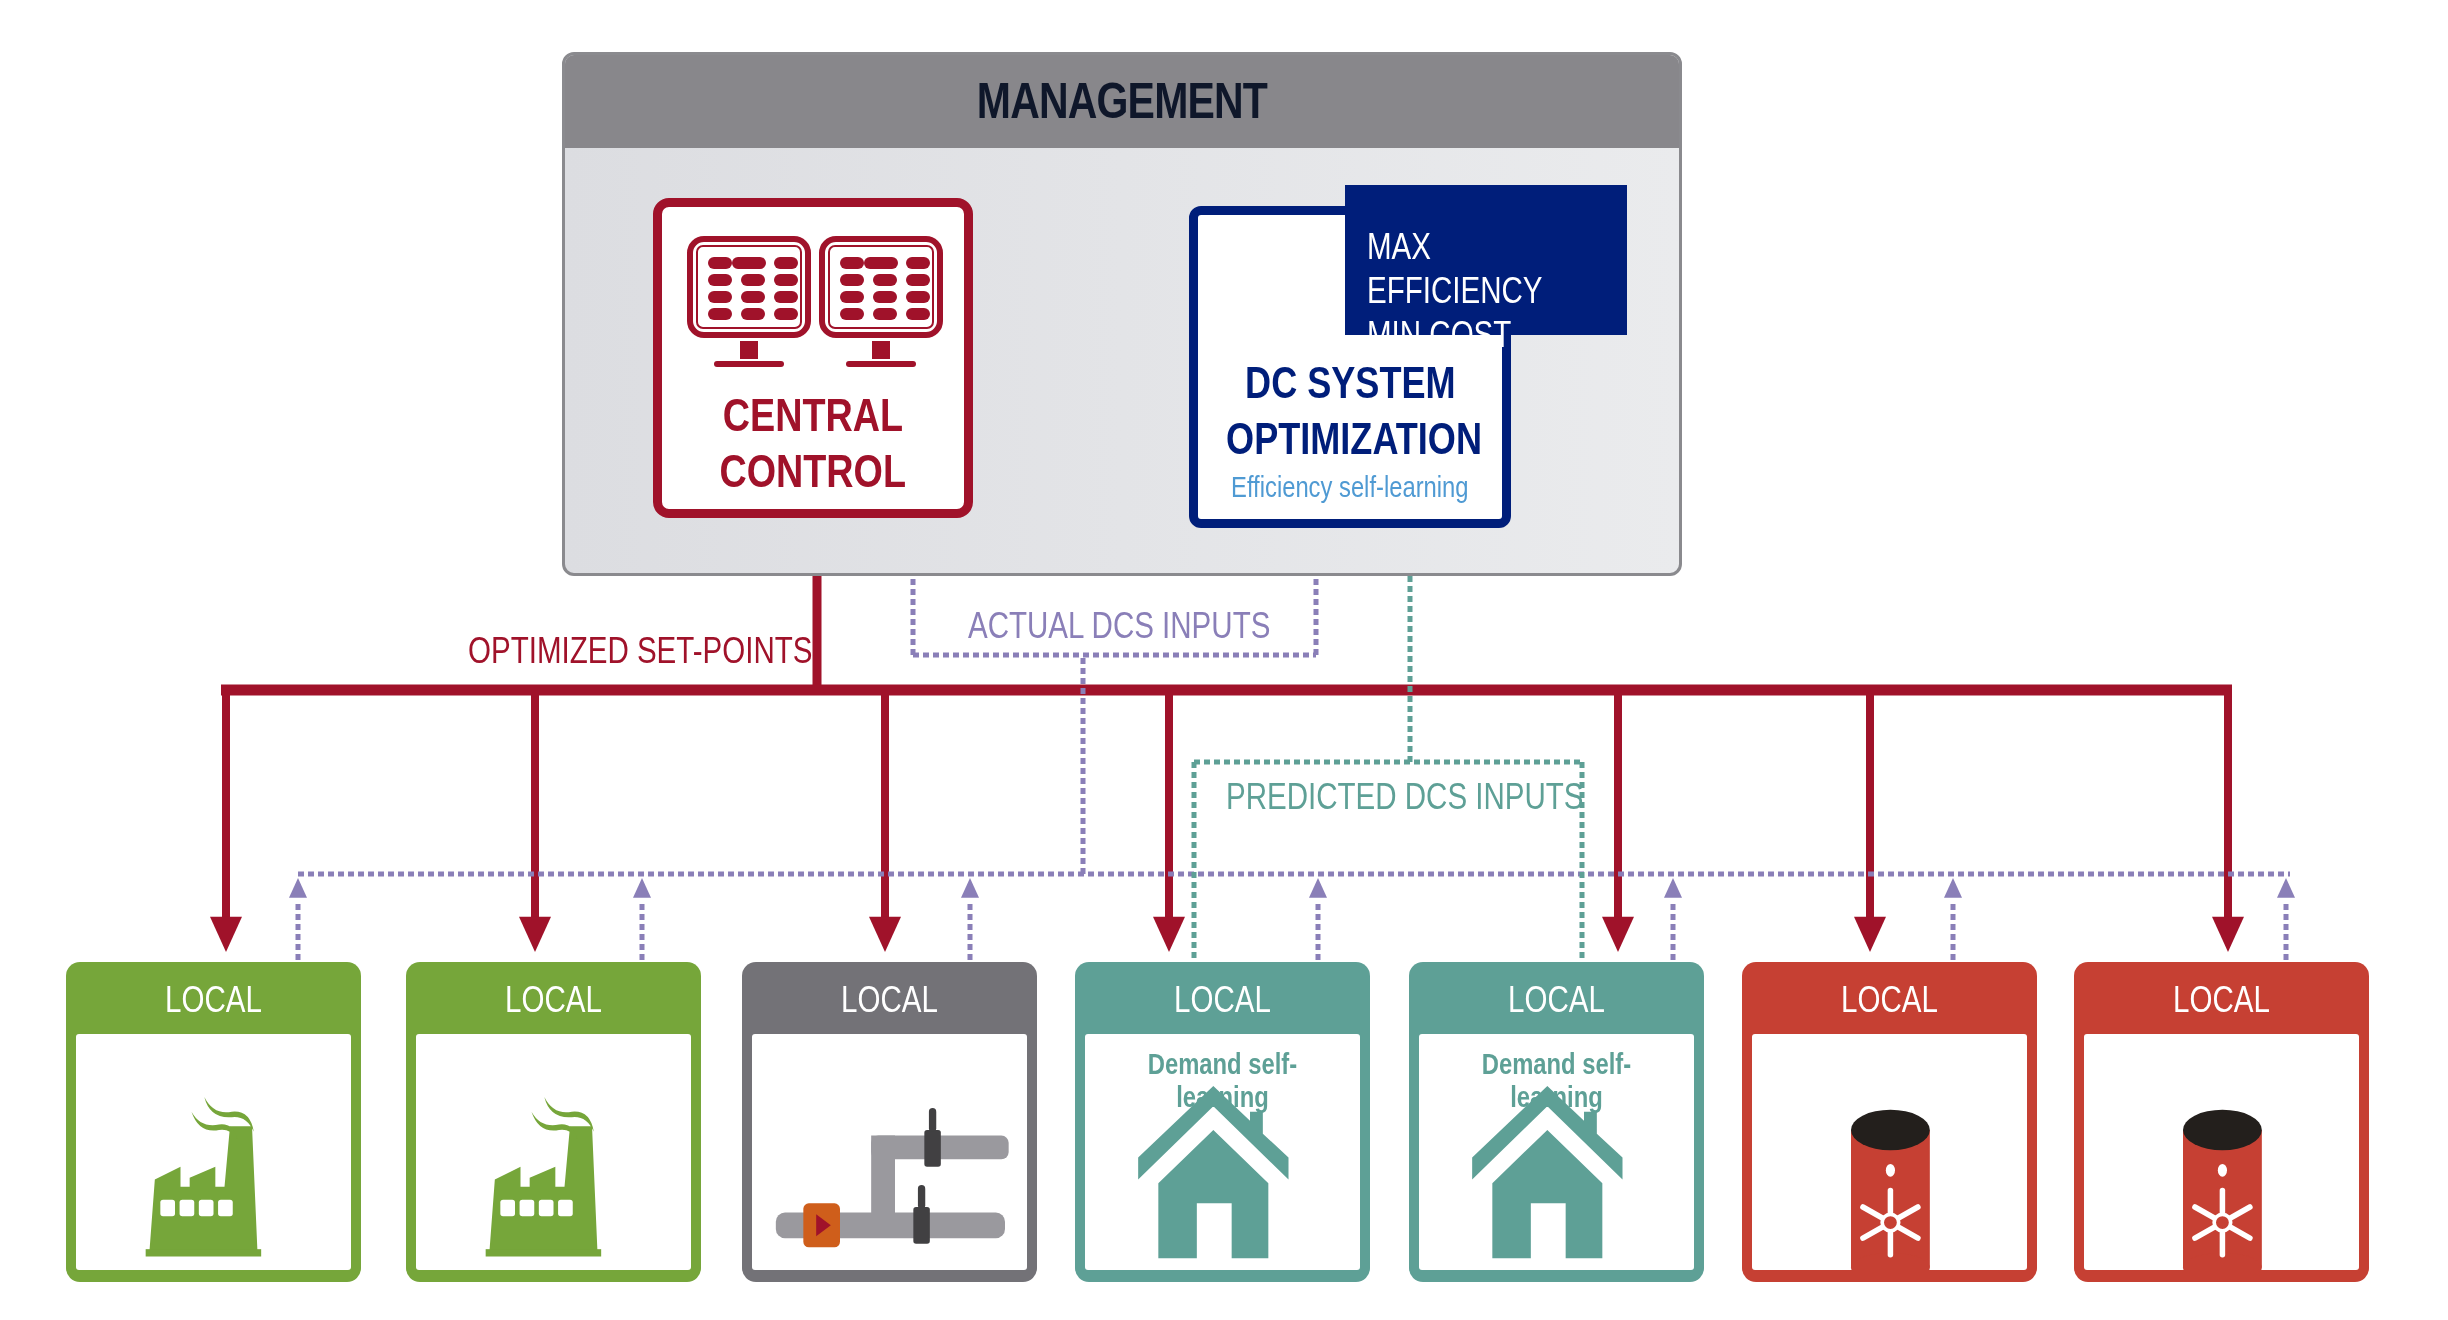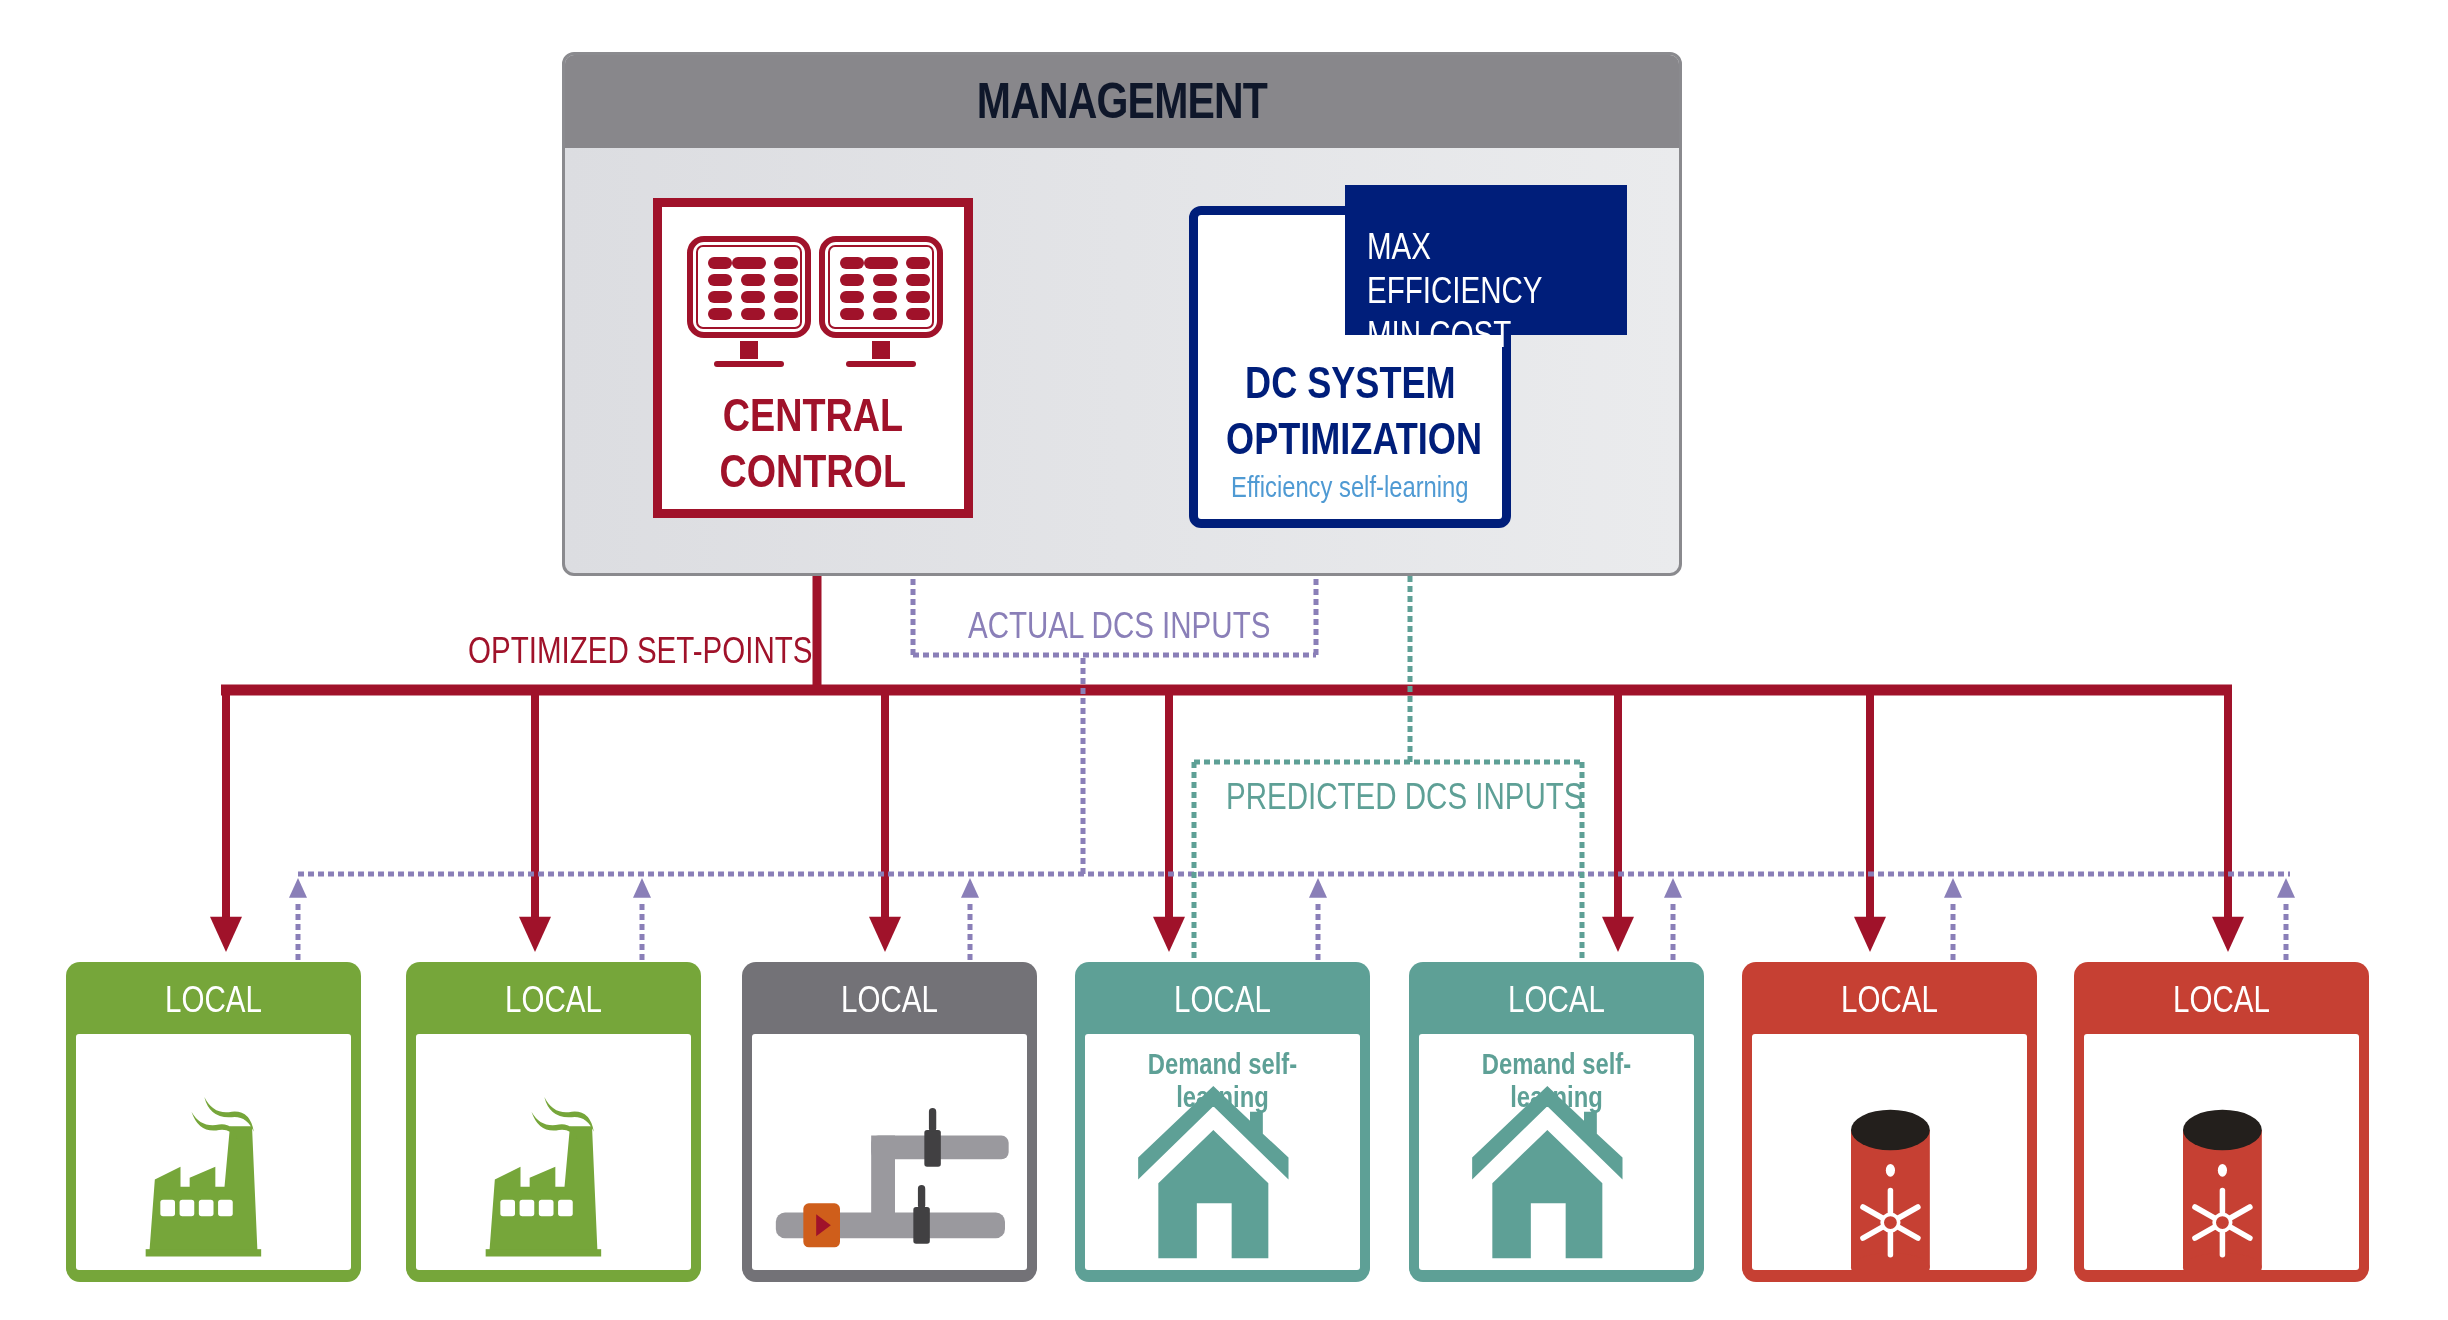--- a/index.html
+++ b/index.html
@@ -1,21 +1,21 @@
 <!DOCTYPE html>
 <html><head>
 <meta charset="utf-8">
 <style>
   html,body{margin:0;padding:0;background:#fff;}
   body{width:2448px;height:1320px;position:relative;overflow:hidden;font-family:"Liberation Sans",sans-serif;}
   .abs{position:absolute;}
   #mgmt{left:562px;top:52px;width:1120px;height:524px;background:linear-gradient(90deg,#dcdde1,#eaebed);border:3px solid #8a8a8e;border-radius:12px;box-sizing:border-box;overflow:hidden;}
   #mgmt-head{left:0;top:0;right:0;height:93px;background:#88878b;color:#0f172a;font-size:50px;text-align:center;line-height:93px;transform-origin:center;letter-spacing:-1px;font-weight:bold;}
   .cond{display:inline-block;transform:scaleX(0.82);}
-  #central{left:653px;top:198px;width:320px;height:320px;border:9px solid #a0122a;border-radius:0;background:#fff;box-sizing:border-box;}
+  #central{left:653px;top:198px;width:320px;height:320px;border:9px solid #a0122a;border-radius:16px;background:#fff;box-sizing:border-box;}
   #central-title{left:0;right:0;top:180px;text-align:center;color:#a0122a;font-weight:bold;font-size:46px;line-height:56px;}
   #dc{left:1189px;top:206px;width:322px;height:322px;border:9px solid #001e7a;border-radius:12px;background:#fff;box-sizing:border-box;padding-left:13px;}
   #dc-title{left:0;right:0;top:140px;text-align:center;color:#001e7a;font-weight:bold;font-size:44px;line-height:56px;}
   #dc-sub{left:0;right:0;top:256px;text-align:center;color:#4f9ad3;font-weight:normal;font-size:29px;}
   #goal{left:1345px;top:185px;width:282px;height:150px;background:#001e7a;color:#fff;font-size:36px;line-height:44px;padding:40px 0 0 22px;box-sizing:border-box;}
   .lbl{font-size:36px;white-space:nowrap;}
   .box{position:absolute;top:962px;width:295px;height:320px;border-radius:14px;box-sizing:border-box;}
   .box .head{position:absolute;left:0;right:0;top:0;height:72px;color:#fff;font-size:36px;text-align:center;line-height:76px;}
   .box .inner{position:absolute;left:10px;right:10px;top:72px;bottom:12px;background:#fff;border-radius:3px;}
   .box .sub{position:absolute;left:0;right:0;top:14px;text-align:center;font-weight:bold;font-size:29px;}

